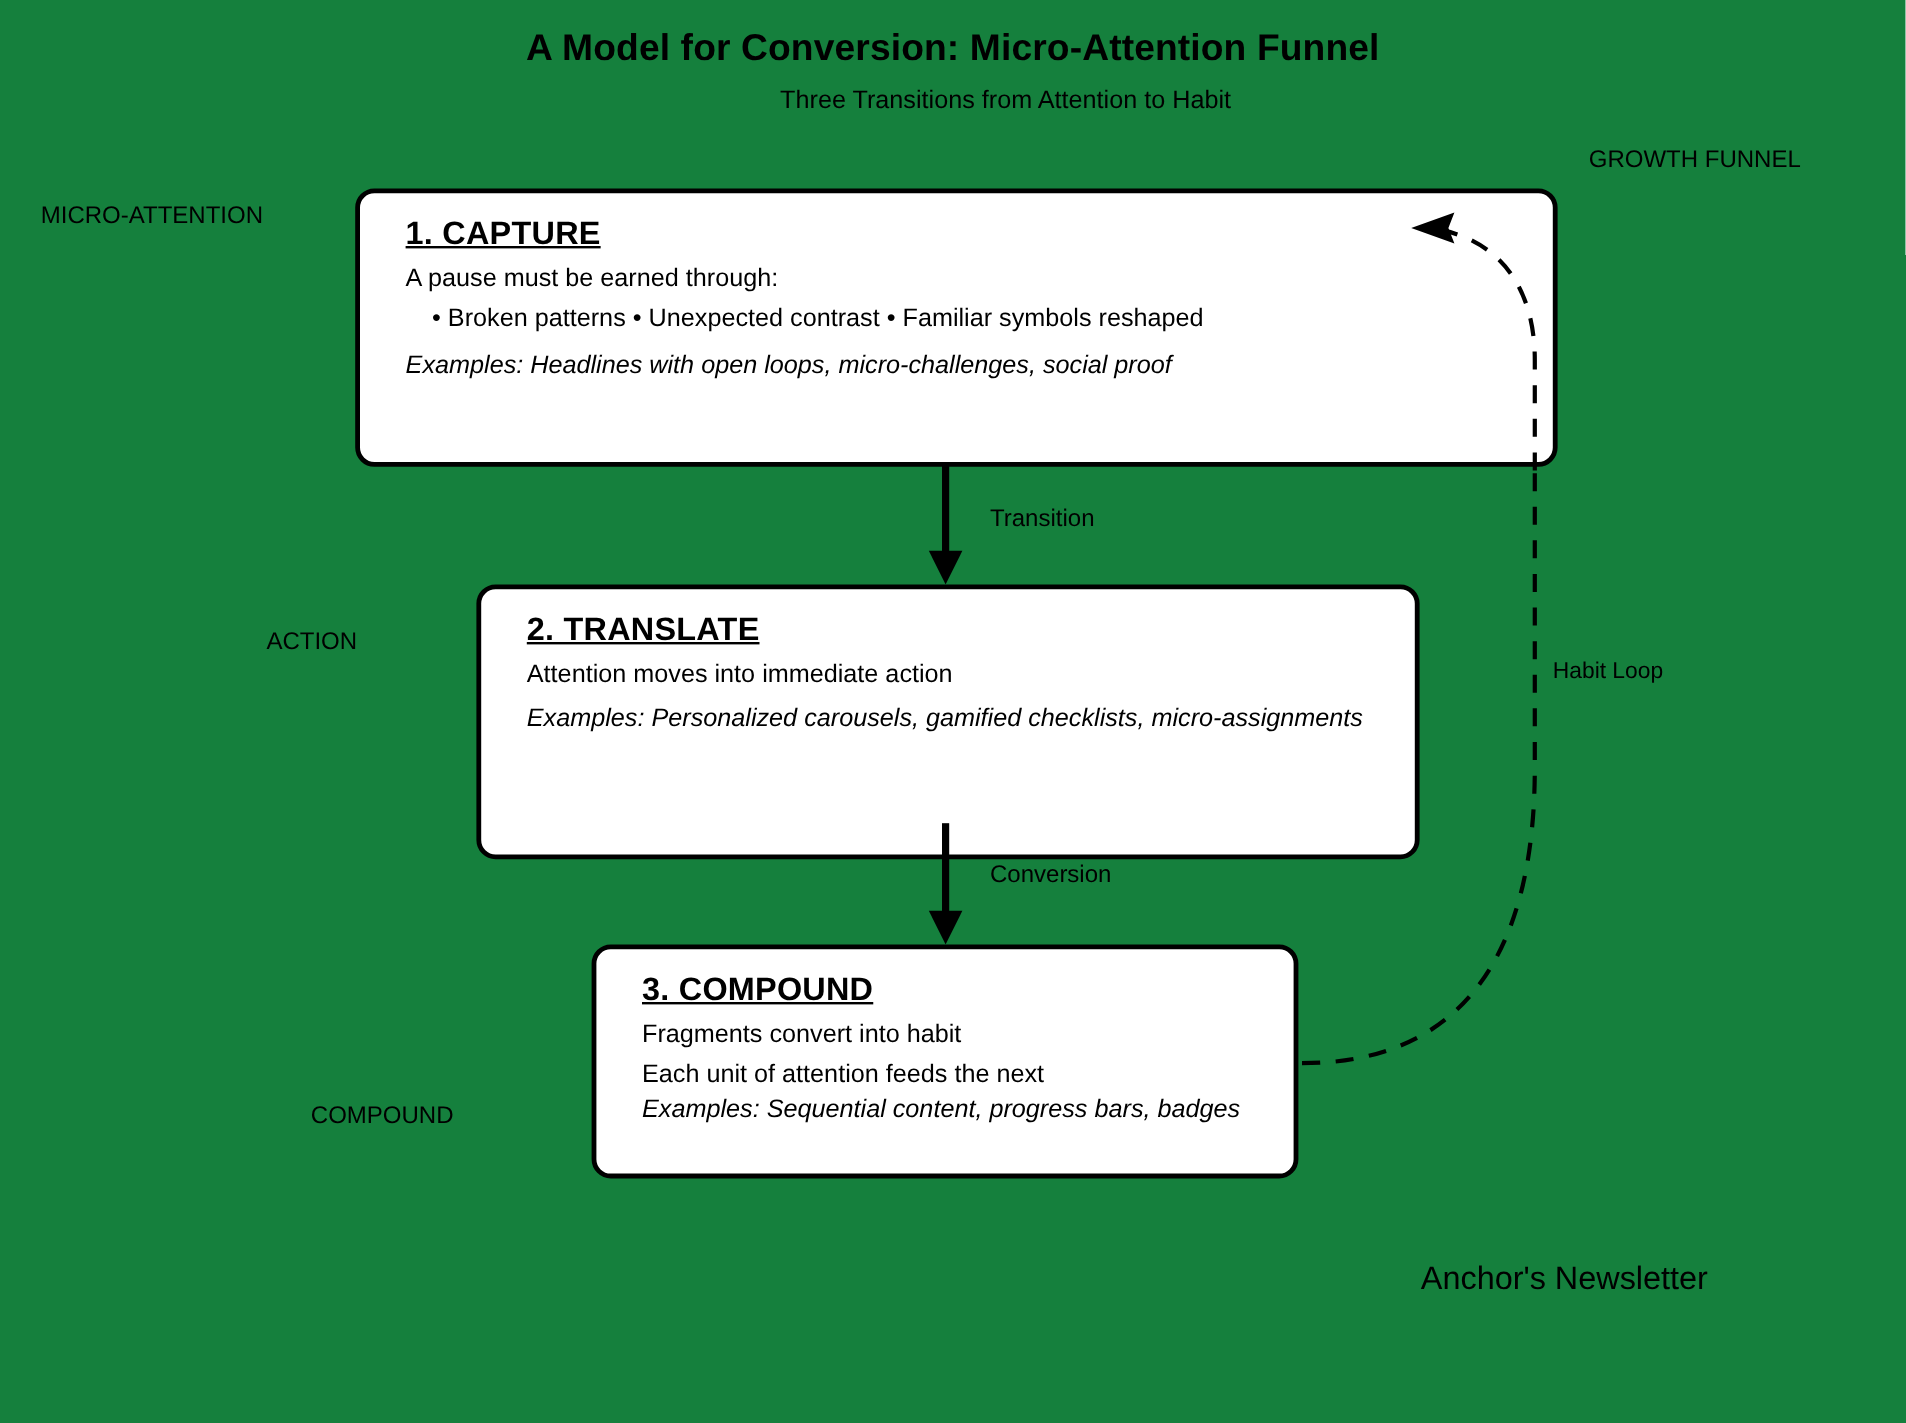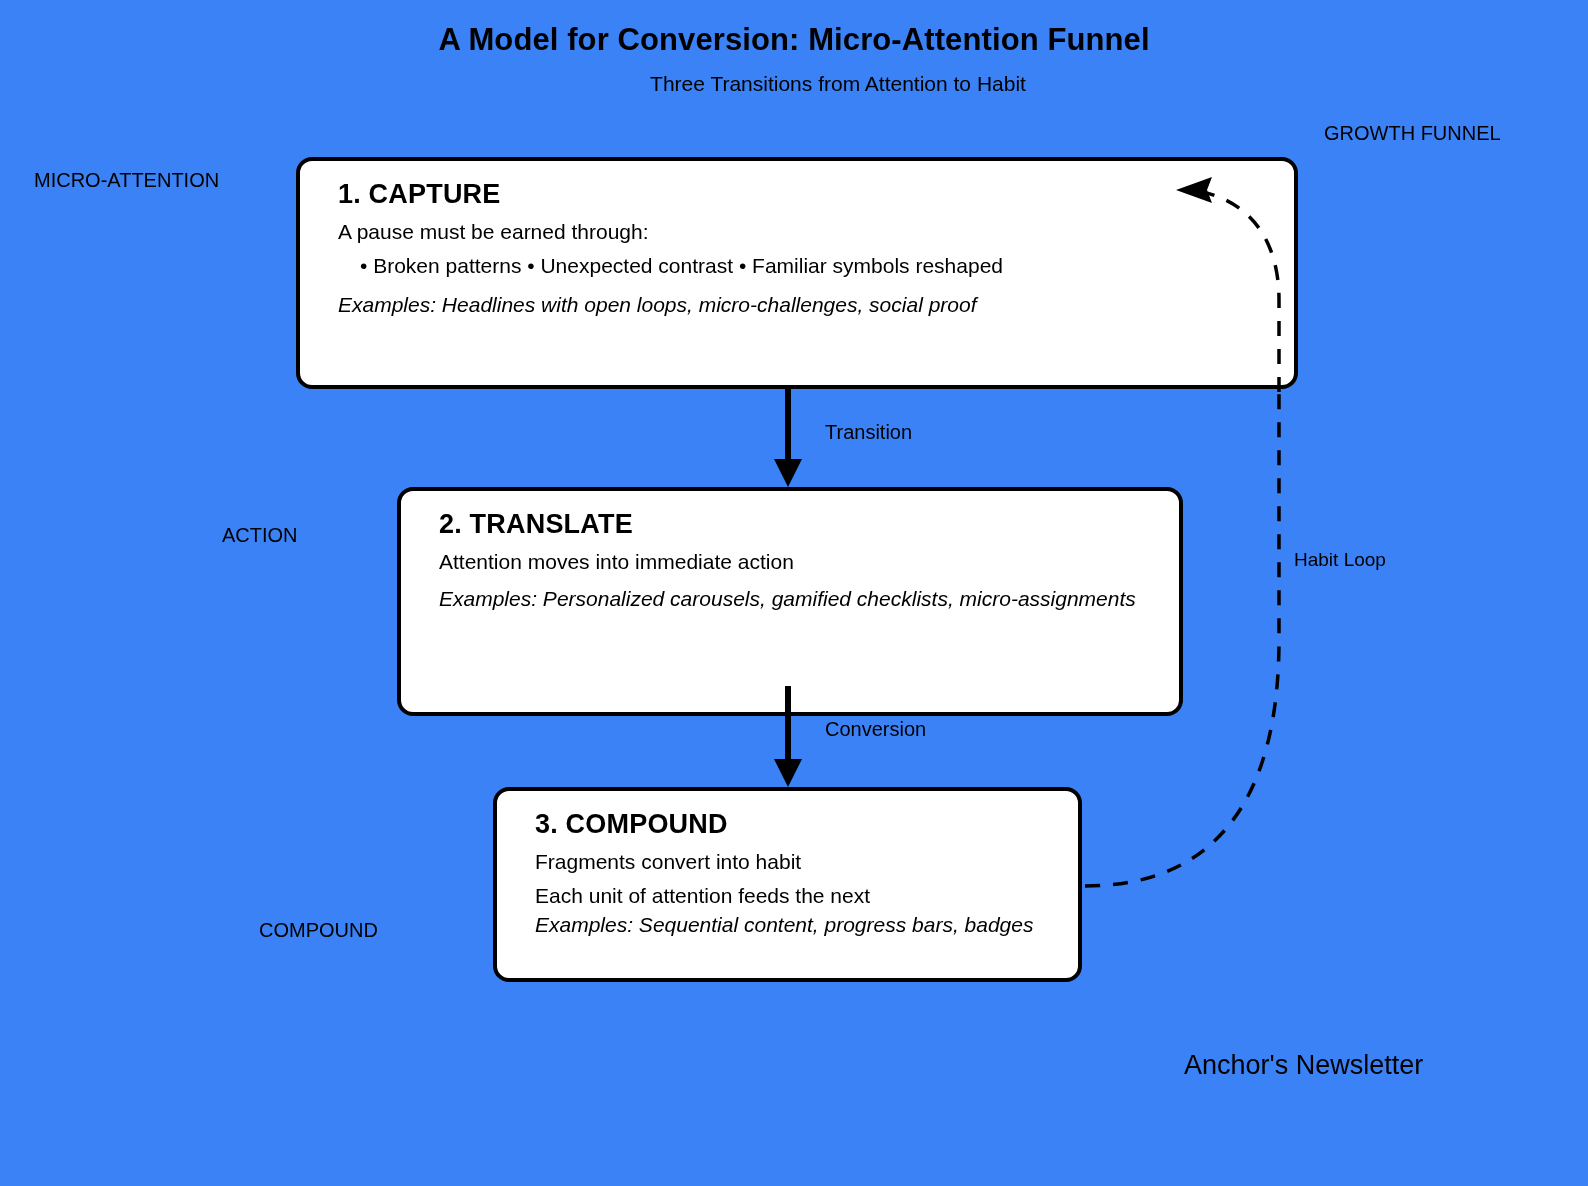--- a/index.html
+++ b/index.html
@@ -8,21 +8,21 @@
     background: #ffffff;
   }
   body {
     font-family: "Liberation Sans", sans-serif;
     color: #000000;
   }
   #canvas {
     position: relative;
     width: 1588px;
     height: 1186px;
-    background: #3b82f6;
+    background: #15803d;
     overflow: hidden;
   }
 
   
   .title {
     position: absolute;
     left: 0;
     top: 22px;
     width: 1588px;
     text-align: center;
@@ -57,20 +57,21 @@
     position: absolute;
     left: 38px;
     right: 24px;
     top: 18px;
   }
   .stage-heading {
     font-size: 27px;
     font-weight: bold;
     letter-spacing: 0.2px;
     margin: 0 0 10px 0;
+    text-decoration: underline;
   }
   .stage-line {
     font-size: 21px;
     margin: 0 0 10px 0;
     white-space: nowrap;
   }
   .stage-line.tight { margin-bottom: 2px; }
   .stage-bullets {
     font-size: 21px;
     margin: 0 0 12px 22px;

